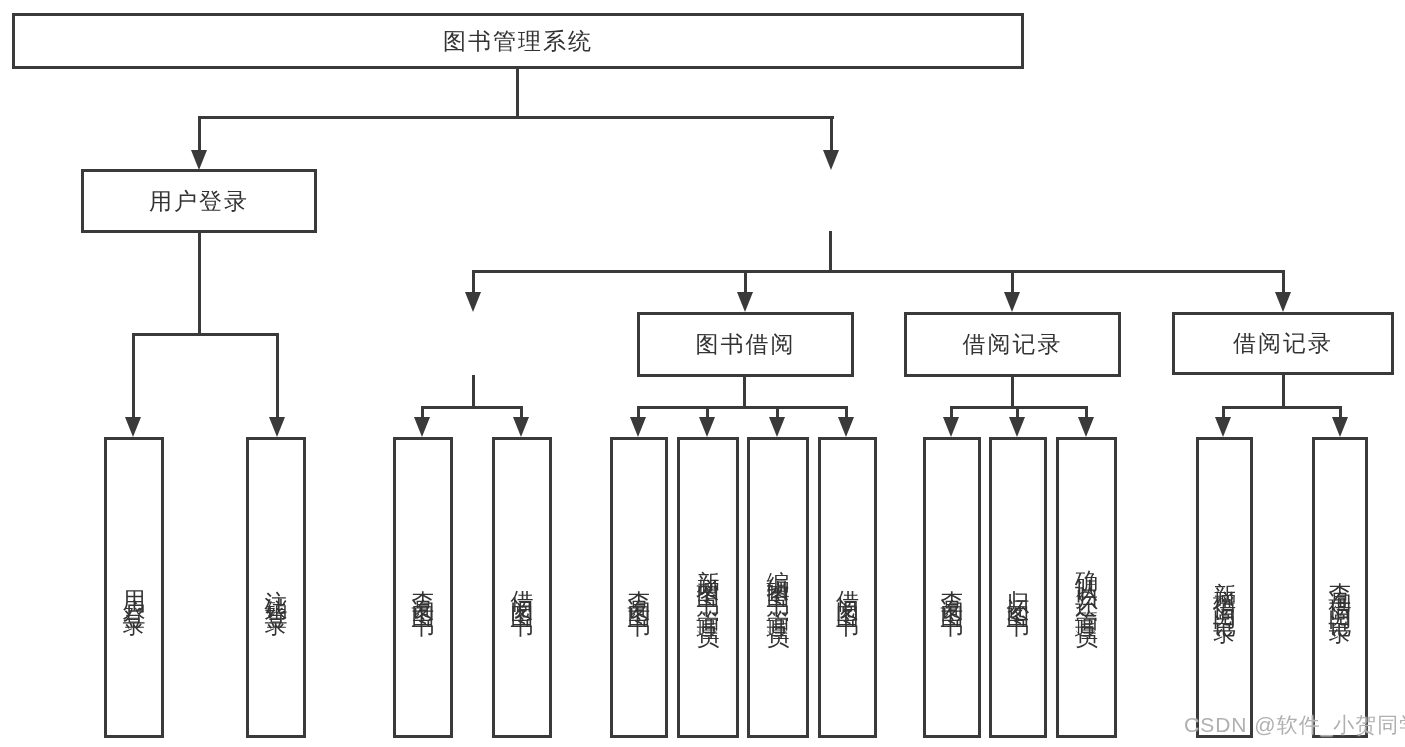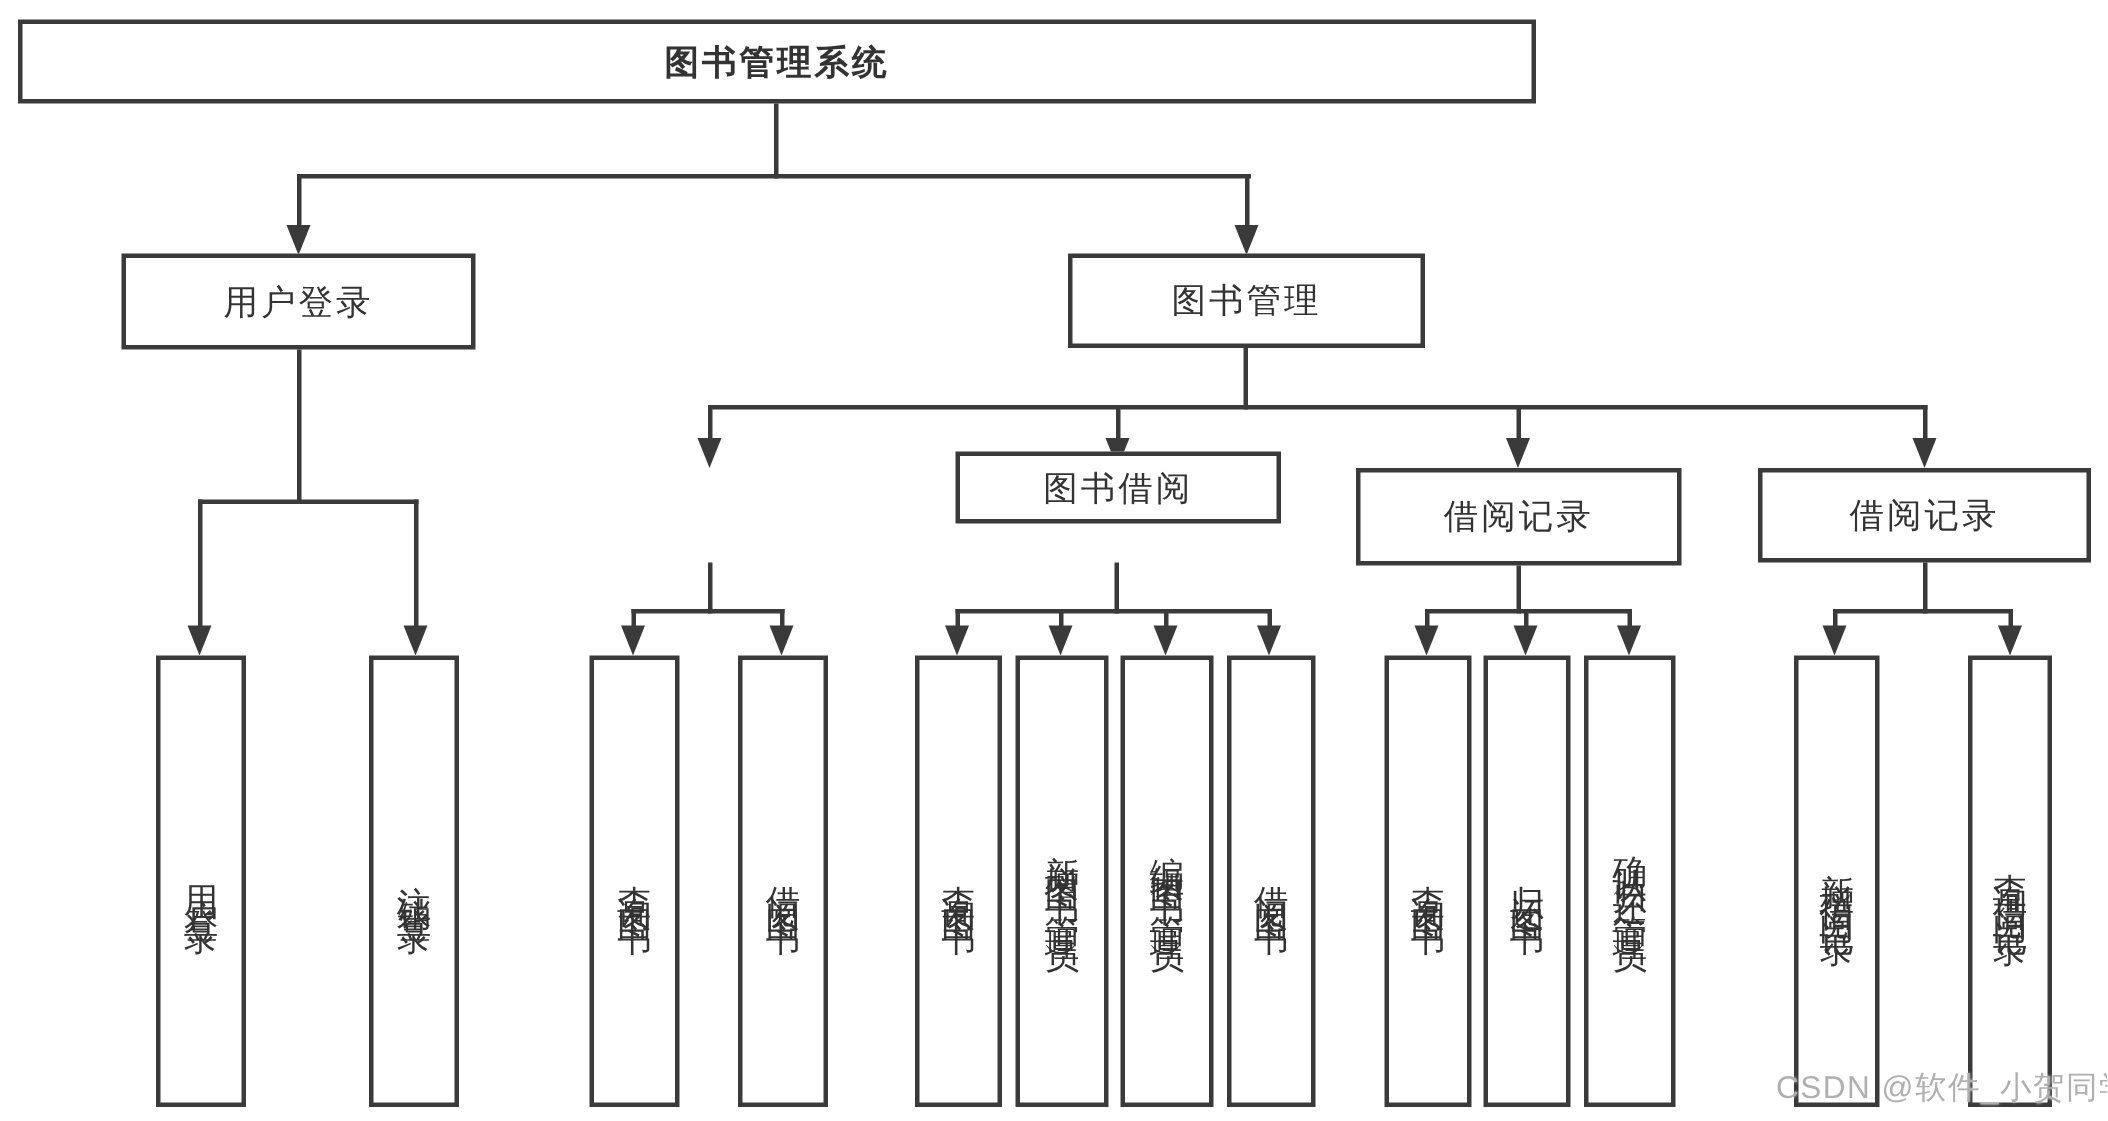--- a/index.html
+++ b/index.html
@@ -58,26 +58,25 @@
     z-index: 3;
     white-space: nowrap;
     text-shadow: 0 0 2px rgba(255,255,255,0.9);
   }
 </style>
 </head>
 <body>
 
 <div class="canvas">
 
-  <div class="box h" style="left:12px; top:13px; width:1012px; height:56px;font-weight:bold;">图书管理系统</div>
+  <div class="box h" style="left:12px; top:13px; width:1012px; height:56px;">图书管理系统</div>
 
   <div class="box h" style="left:81px; top:169px; width:236px; height:64px;">用户登录</div>
-  <div class="box h" style="left:712px; top:169px; width:238px; height:63px;">图书管理</div>
 
-  <div class="box h" style="left:637px; top:301px; width:217px; height:48px;">图书借阅</div>
+  <div class="box h" style="left:637px; top:312px; width:217px; height:65px;">图书借阅</div>
   <div class="box h" style="left:904px; top:312px; width:217px; height:65px;">借阅记录</div>
   <div class="box h" style="left:1172px; top:312px; width:222px; height:63px;">借阅记录</div>
 
   <div class="box v" style="left:104px; top:437px; width:60px; height:301px;">用户登录</div>
   <div class="box v" style="left:246px; top:437px; width:60px; height:301px;">注销登录</div>
 
   <div class="box v" style="left:393px; top:437px; width:60px; height:301px;">查询图书</div>
   <div class="box v" style="left:492px; top:437px; width:60px; height:301px;">借阅图书</div>
 
   <div class="box v" style="left:610px; top:437px; width:58px; height:301px;">查询图书</div>

